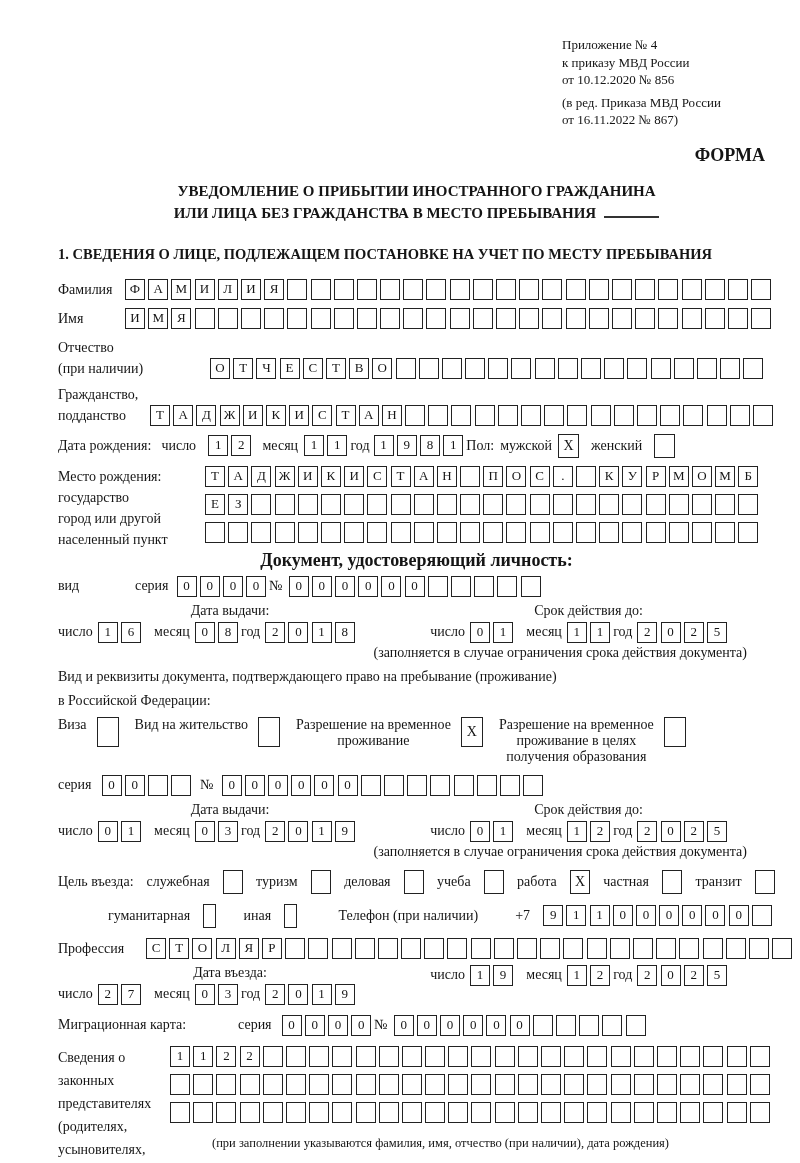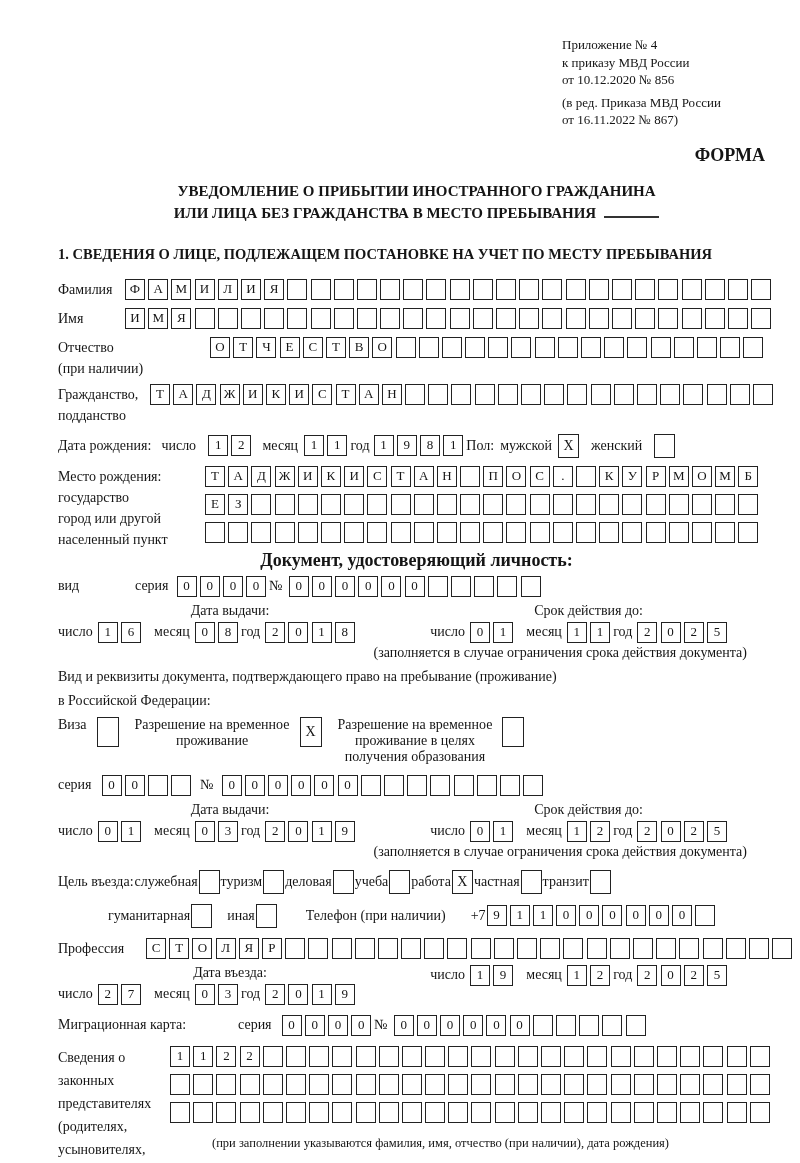--- a/index.html
+++ b/index.html
@@ -8,21 +8,21 @@
     width:800px;height:1163px;overflow:hidden;position:relative;
     color:#151515;font-family:"Liberation Serif","DejaVu Serif",serif;
     font-size:14px;padding:36px 25px 10px 58px;
   }
   .appendix{margin-left:504px;font-size:13px;line-height:17.5px;white-space:nowrap}
   .amendment{margin-left:504px;margin-top:5px;font-size:13px;line-height:17.5px;white-space:nowrap}
   .forma{margin-top:16px;text-align:right;padding-right:10px;font-weight:bold;font-size:18px}
   .title{margin-top:14px;text-align:center;font-weight:bold;font-size:15px;line-height:22px}
   .blank{display:inline-block;width:55px;border-bottom:2px solid #333;height:14px;margin-left:8px}
   .sec-head{margin-top:22px;font-weight:bold;font-size:14.5px}
-  .row{display:flex;align-items:flex-start;margin-top:8px}
+  .row{display:flex;align-items:flex-end;margin-top:8px}
   .flabel{flex:0 0 auto;line-height:21px}
   .cells{white-space:nowrap;display:inline-block;vertical-align:top;line-height:0}
   .cell{
     display:inline-block;width:20px;height:21px;border:1.6px solid #222;
     margin-right:3.2px;text-align:center;line-height:18px;font-size:13px;
     vertical-align:top;background:#fff;
   }
   .cellrow{margin-bottom:7px;line-height:0}
   .inline-row{display:flex;align-items:center;flex-wrap:nowrap;margin-top:8px}
   .inline-row .t{white-space:nowrap}
@@ -36,21 +36,21 @@
   .date-col{flex:0 0 48%}
   .date-col.right{flex:0 0 52%}
   .date-head{text-align:center;font-size:14px;margin-bottom:3px}
   .date-row{display:flex;align-items:center}
   .date-row .t{white-space:nowrap;margin-right:5px}
   .note{font-size:14px;text-align:right;margin-top:2px;padding-right:28px}
   .opt-row{display:flex;align-items:flex-start;margin-top:8px;gap:16px}
   .opt{display:flex;align-items:flex-start;gap:10px}
   .opt .opt-label{white-space:pre-line}
   .opt .opt-label.center{text-align:center}
-  .purpose{display:flex;align-items:center;gap:1px;flex-wrap:nowrap;margin-top:10px}
+  .purpose{display:flex;align-items:center;gap:13px;flex-wrap:nowrap;margin-top:10px}
   .purpose .t{white-space:nowrap}
   .rep{display:flex;align-items:flex-start;margin-top:10px}
   .rep .flabel{width:112px;line-height:23px}
   .rep-note{font-size:12.5px;margin-top:6px;margin-left:42px}
   .ml{margin-left:6px}
 </style>
 </head>
 <body>
 
 <div class="appendix">
@@ -163,20 +163,24 @@
 
 <div style="margin-top:8px">Вид и реквизиты документа, подтверждающего право на пребывание (проживание)</div>
 <div style="margin-top:8px">в Российской Федерации:</div>
 
 <div class="opt-row">
   <div class="opt">
     <span class="opt-label">Виза</span>
     <span class="cbx cbx-lg"></span>
   </div>
   <div class="opt">
+    <span class="opt-label">Вид на жительство</span>
+    <span class="cbx cbx-lg"></span>
+  </div>
+  <div class="opt">
     <span class="opt-label center">Разрешение на временное
 проживание</span>
     <span class="cbx cbx-lg">X</span>
   </div>
   <div class="opt">
     <span class="opt-label center">Разрешение на временное
 проживание в целях
 получения образования</span>
     <span class="cbx cbx-lg"></span>
   </div>

